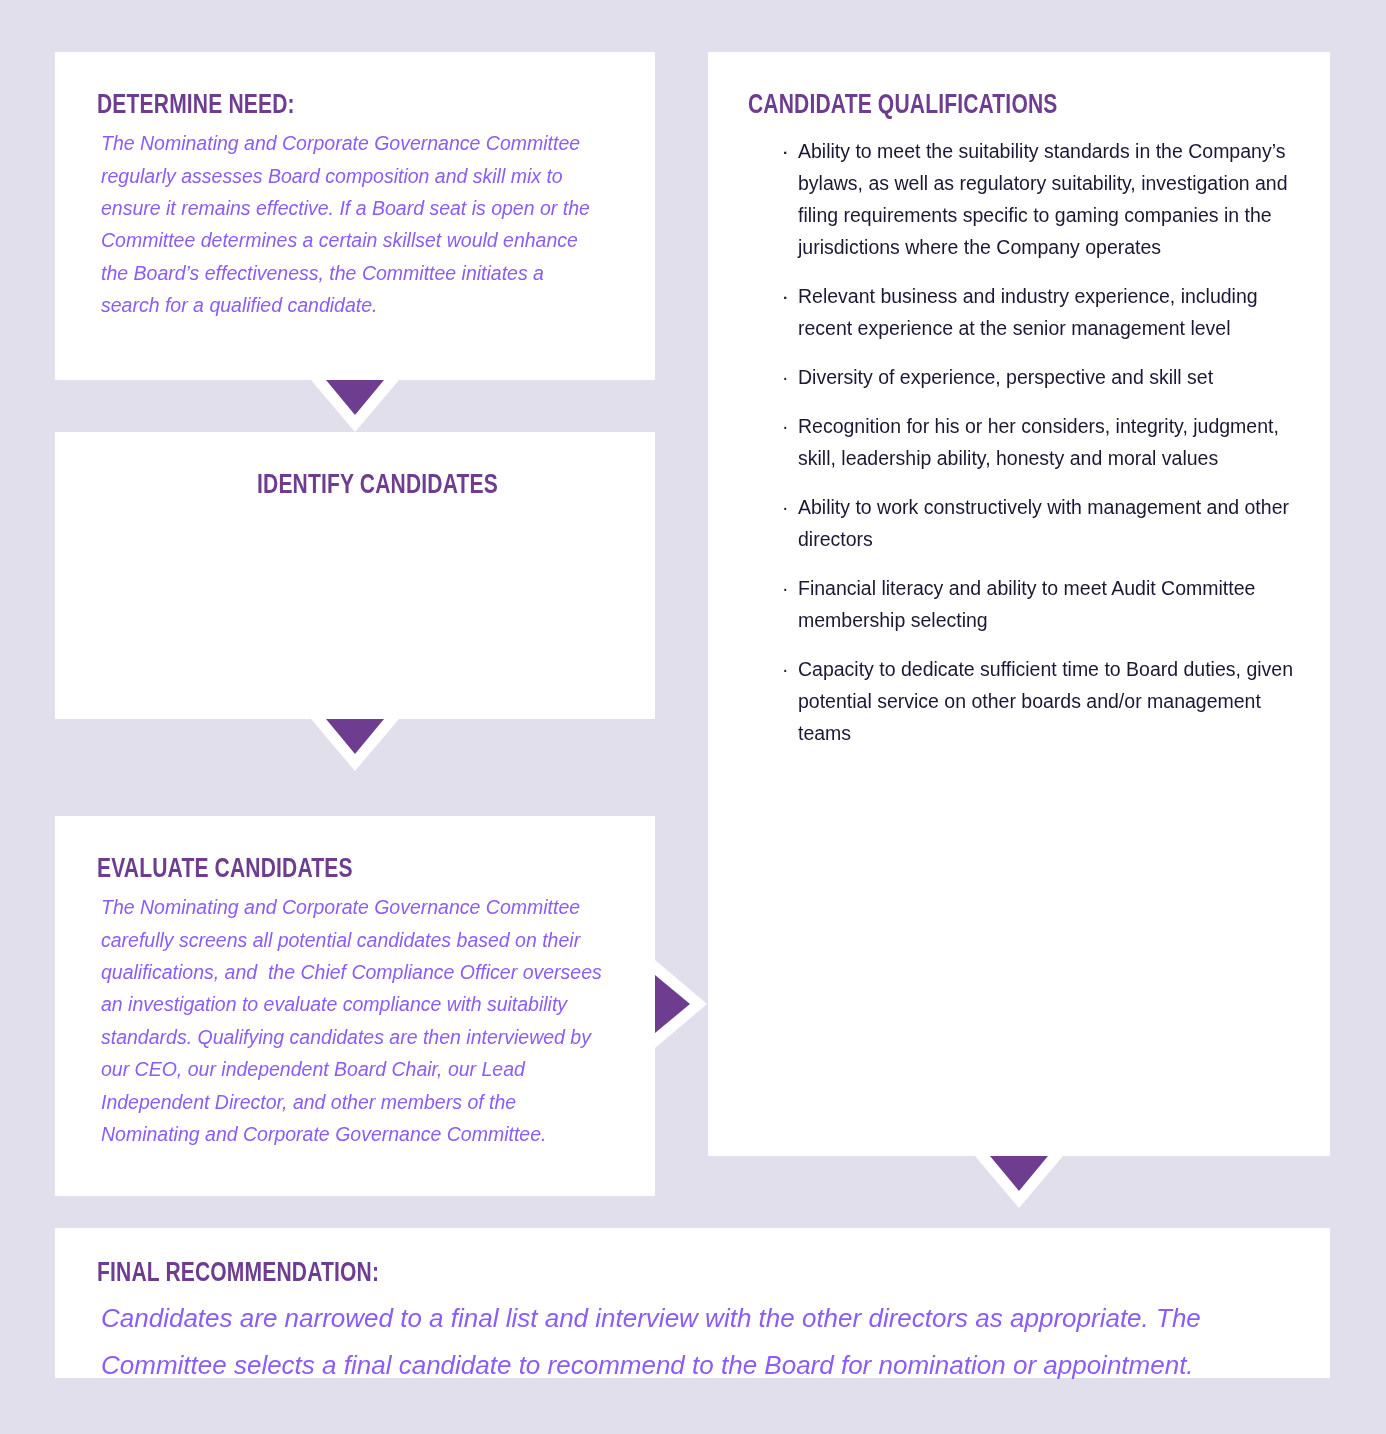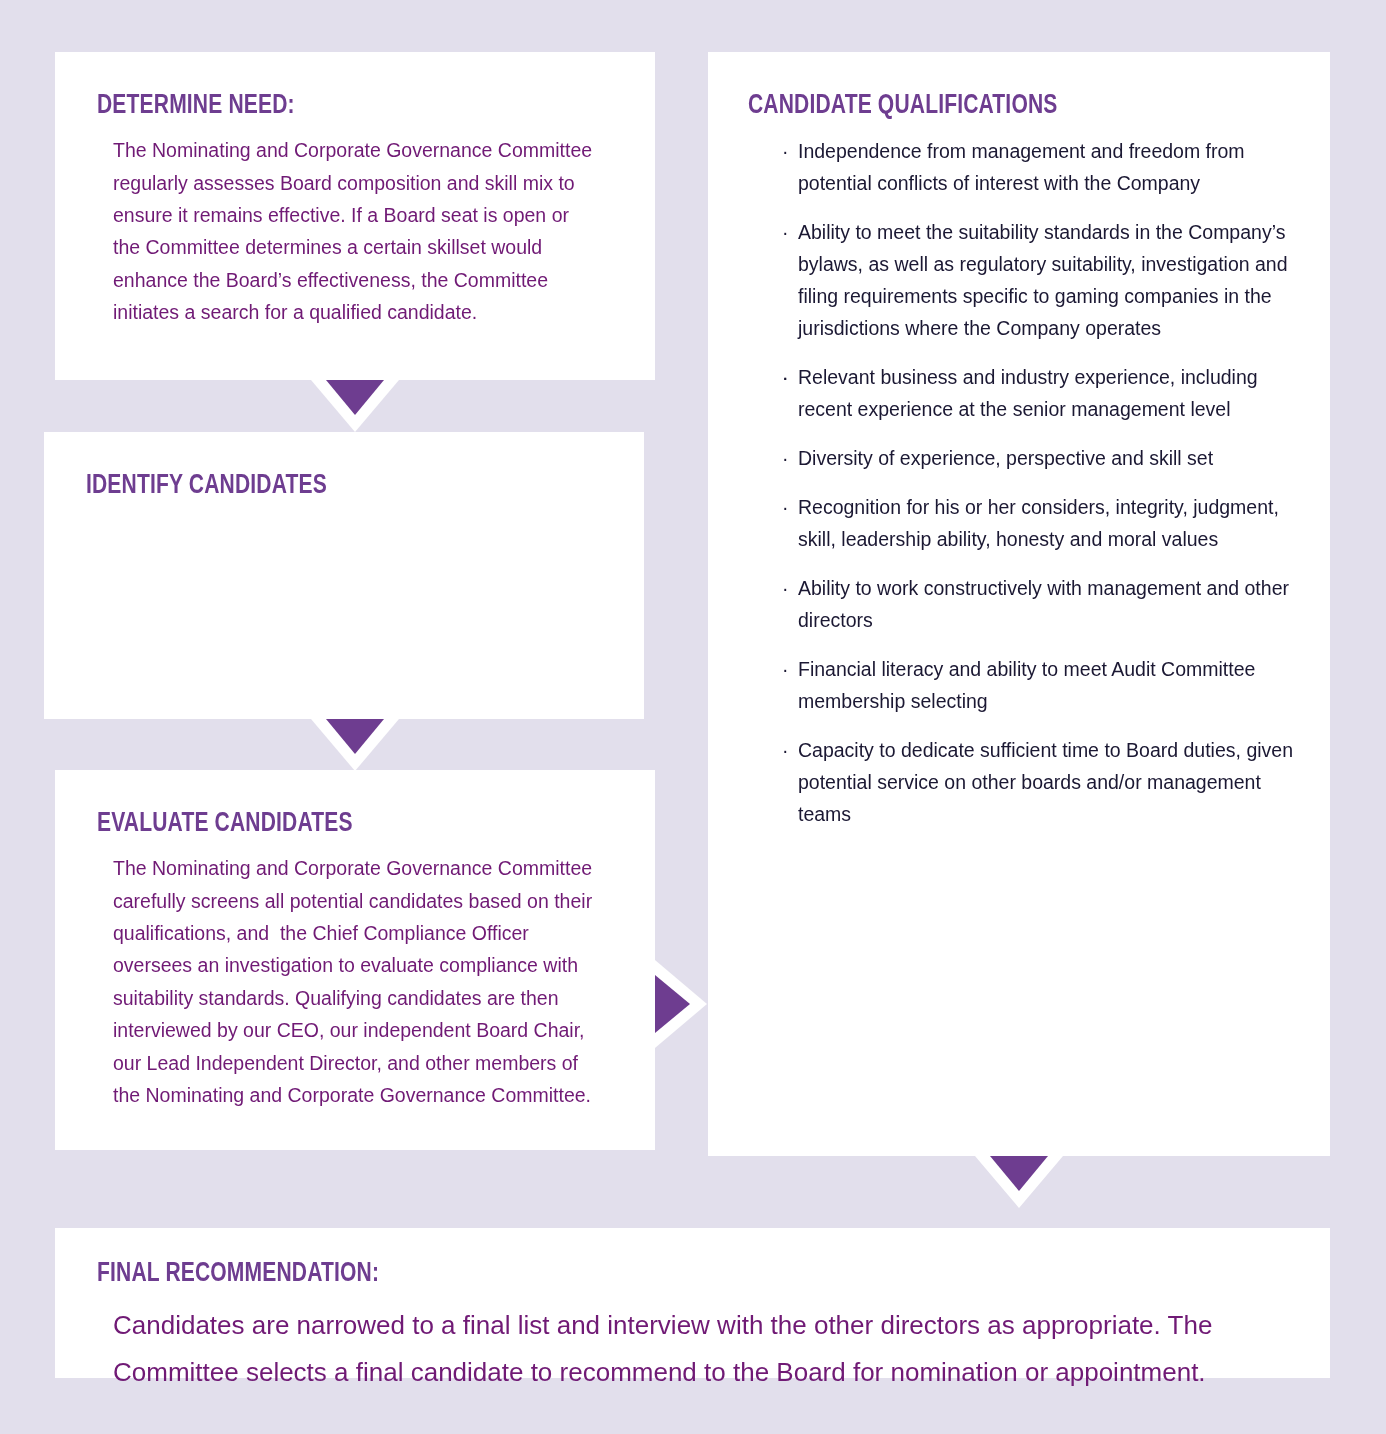--- a/index.html
+++ b/index.html
@@ -34,38 +34,40 @@
     font-size: 27px;
     letter-spacing: 0.2px;
     line-height: 1.05;
     transform: scaleX(0.78);
     transform-origin: left center;
     white-space: nowrap;
     margin: 0 0 9px 0;
   }
 
   .card-body {
-    color: #701a75;
+    color: #8b5cf6;
     font-size: 19.5px;
     line-height: 1.66;
-    margin: 16px;
+    margin: 4px;
     white-space: pre-wrap;
+    font-style: italic;
   }
 
   
   #card-determine-need {
     left: 55px;  top: 52px;   width: 600px; height: 328px;
     padding: 38px 44px 0 42px;
   }
   #card-identify-candidates {
-    left: 44px;  top: 432px;  width: 600px; height: 287px;
+    left: 55px;  top: 432px;  width: 600px; height: 287px;
     padding: 38px 44px 0 42px;
+    text-align: right;
   }
   #card-evaluate-candidates {
-    left: 55px;  top: 770px;  width: 600px; height: 380px;
+    left: 55px;  top: 816px;  width: 600px; height: 380px;
     padding: 38px 44px 0 42px;
   }
 
   
   #card-candidate-qualifications {
     left: 708px; top: 52px;   width: 622px; height: 1104px;
     padding: 38px 34px 0 40px;
   }
 
   
@@ -184,21 +186,20 @@
   <div class="arrow-right" id="arrow-eval-to-qual">
     <span class="arrow-notch"></span>
     <span class="arrow-head"></span>
   </div>
 
   <div class="card" id="card-candidate-qualifications">
     <h2 class="card-heading">CANDIDATE QUALIFICATIONS</h2>
     <ul class="bullet-list">
       <li class="bullet-item">
         <span class="bullet-dot">·</span>
-        <span>Independence from management and freedom from potential conflicts of interest with the Company</span>
       </li>
       <li class="bullet-item">
         <span class="bullet-dot">·</span>
         <span>Ability to meet the suitability standards in the Company’s bylaws, as well as regulatory suitability, investigation and filing requirements specific to gaming companies in the jurisdictions where the Company operates</span>
       </li>
       <li class="bullet-item">
         <span class="bullet-dot">·</span>
       </li>
       <li class="bullet-item">
         <span class="bullet-dot">·</span>

